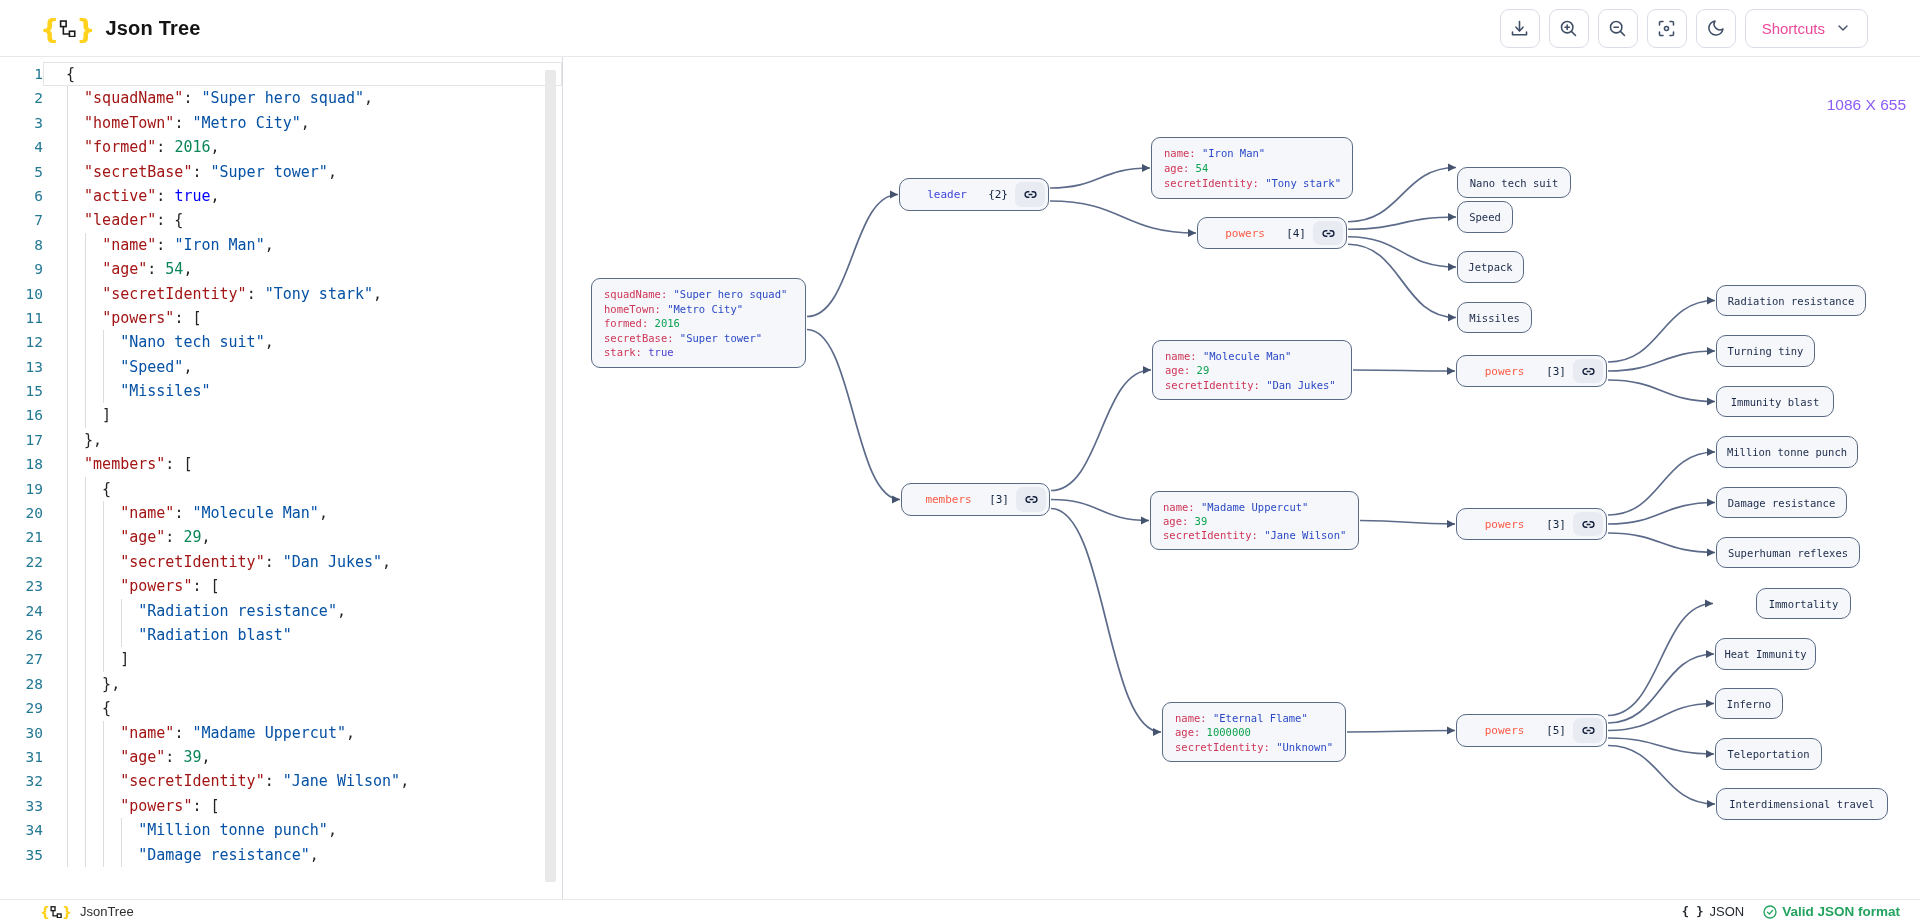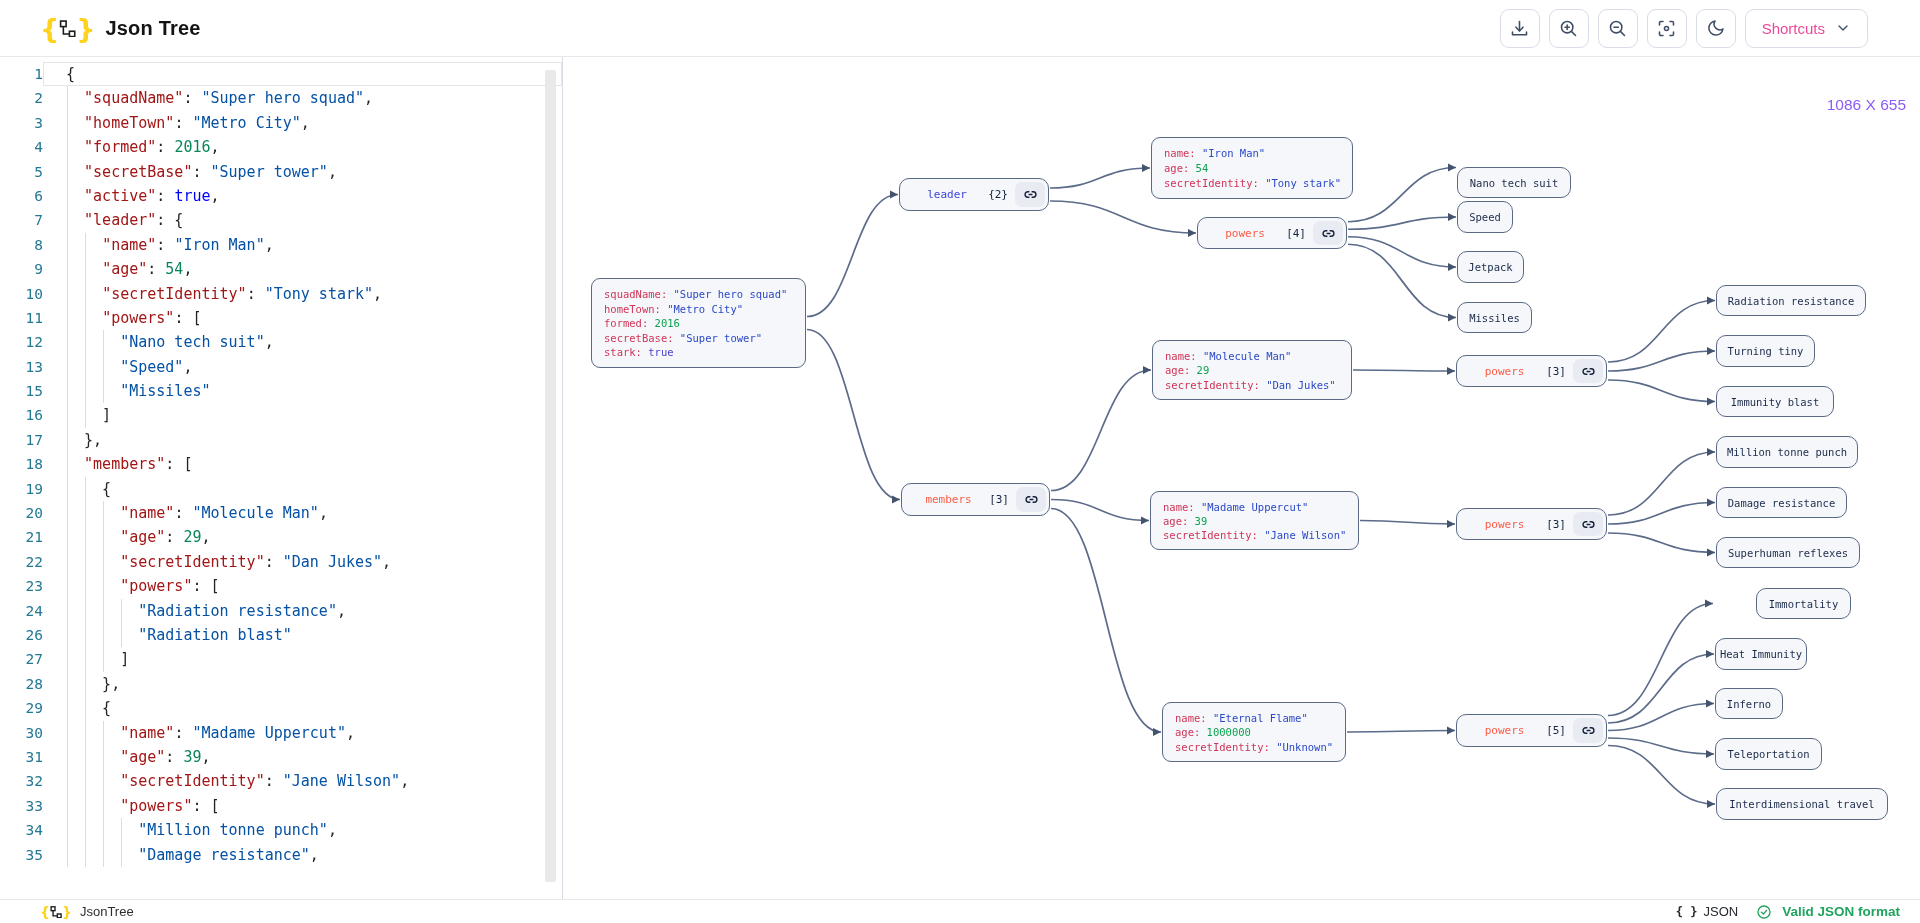--- a/index.html
+++ b/index.html
@@ -65,21 +65,21 @@
 
   
   .footer { height:24px; border-top:1px solid #e6e8ec; display:flex; align-items:center;
             justify-content:space-between; padding:0 20px 0 40px; background:#fff; }
   .f-left { display:flex; align-items:center; gap:8px; font-size:13px; color:#2e2e2e; }
   .f-left .brace { color:#ffd21e; font-weight:700; font-size:14px;
                    font-family:"DejaVu Sans", sans-serif; }
   .f-right { display:flex; align-items:center; gap:18px; }
   .f-json { display:flex; align-items:center; gap:6px; font-size:13px; color:#24292f; }
   .f-json .curly { font-family:"DejaVu Sans Mono", monospace; font-weight:700; font-size:12px; }
-  .f-valid { display:flex; align-items:center; gap:10px; font-size:13.5px; font-weight:700;
+  .f-valid { display:flex; align-items:center; gap:4px; font-size:13.5px; font-weight:700;
              color:#22a35f; }
 </style>
 </head>
 <body>
 
 <div class="header">
   <div class="brand">
     <span class="logo">
       <span class="brace">{</span>
       <svg width="17" height="17" viewBox="0 0 16 16" fill="none" stroke="#1b1b1b" stroke-width="1.5">
@@ -408,21 +408,21 @@
           <span class="kcount">[5]</span>
           <span class="kchip">
             <svg width="13" height="13" viewBox="0 0 24 24" fill="none" stroke="#16233f" stroke-width="2.6" stroke-linecap="round">
               <path d="M9 7H7a5 5 0 0 0 0 10h2"></path>
               <path d="M15 7h2a5 5 0 0 1 0 10h-2"></path>
               <path d="M9.5 12h5"></path>
             </svg>
           </span>
         </div>
         <div class="gnode leaf" style="left: 1151px; top: 531px; width: 95px; height: 31px; margin-left: 42px;">Immortality</div>
-        <div class="gnode leaf" style="left: 1152px; top: 581px; width: 92px; height: 32px;">Heat Immunity</div>
+        <div class="gnode leaf" style="left: 1152px; top: 581px; width: 101px; height: 32px;">Heat Immunity</div>
         <div class="gnode leaf" style="left: 1152px; top: 631px; width: 68px; height: 31px;">Inferno</div>
         <div class="gnode leaf" style="left: 1152px; top: 681px; width: 107px; height: 32px;">Teleportation</div>
         <div class="gnode leaf" style="left: 1153px; top: 731px; width: 172px; height: 32px;">Interdimensional travel</div>
       </div>
   </section>
 </div>
 
 <div class="footer">
   <div class="f-left">
     <span class="logo">

